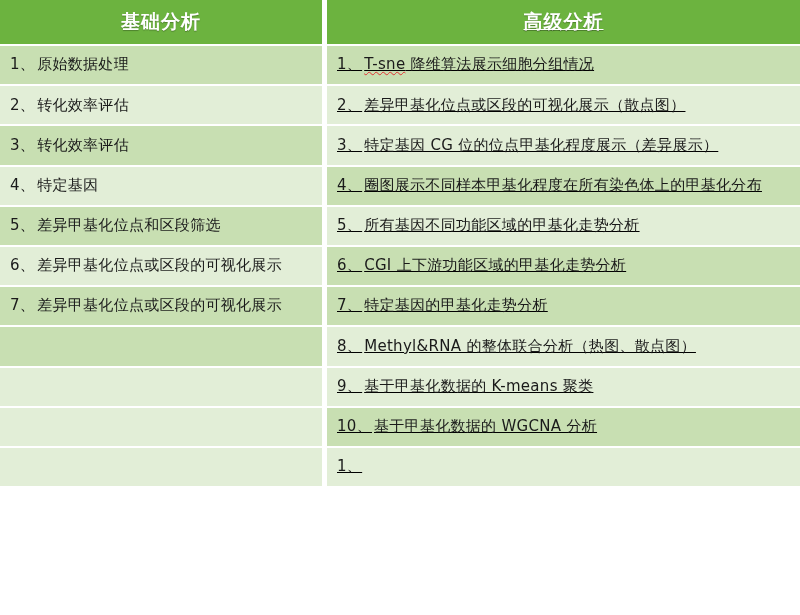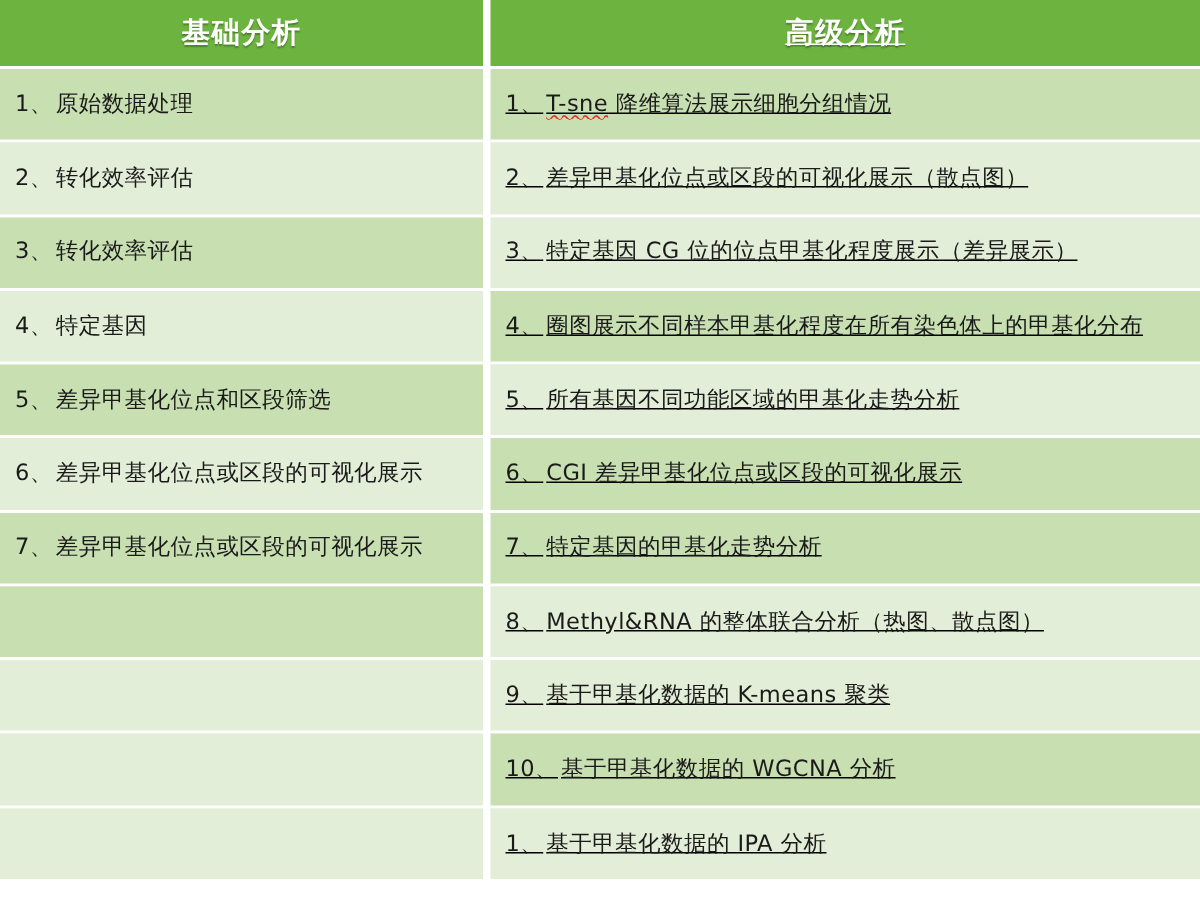--- a/index.html
+++ b/index.html
@@ -9,21 +9,21 @@
   }
   body {
     width: 800px;
     height: 615px;
     overflow: hidden;
     font-family: "DejaVu Sans", "Liberation Sans", sans-serif;
   }
 
   #table-root {
     width: 800px;
-    height: 586px;
+    height: 486px;
     display: flex;
     flex-direction: column;
     background: #ffffff;
   }
 
   
   .header-row {
     display: flex;
     height: 46px;
     flex: 0 0 46px;
@@ -152,38 +152,37 @@
         <div class="cell shade-dark">
           <span class="idx">4、</span>
           <span>圈图展示不同样本甲基化程度在所有染色体上的甲基化分布</span>
         </div>
         <div class="cell shade-light">
           <span class="idx">5、</span>
           <span>所有基因不同功能区域的甲基化走势分析</span>
         </div>
         <div class="cell shade-dark">
           <span class="idx">6、</span>
-          <span>CGI 差异甲基化位点或区段的可视化展示</span>
+          <span>CGI 上下游功能区域的甲基化走势分析</span>
         </div>
         <div class="cell shade-dark">
           <span class="idx">7、</span>
           <span>特定基因的甲基化走势分析</span>
         </div>
         <div class="cell shade-light">
           <span class="idx">8、</span>
           <span>Methyl&amp;RNA 的整体联合分析（热图、散点图）</span>
         </div>
         <div class="cell shade-light">
           <span class="idx">9、</span>
           <span>基于甲基化数据的 K-means 聚类</span>
         </div>
         <div class="cell shade-dark">
           <span class="idx">10、</span>
           <span>基于甲基化数据的 WGCNA 分析</span>
         </div>
         <div class="cell shade-light last">
           <span class="idx">1、</span>
-          <span>基于甲基化数据的 IPA 分析</span>
         </div>
       </div>
   </div>
 
 </div>
 
 </body></html>

